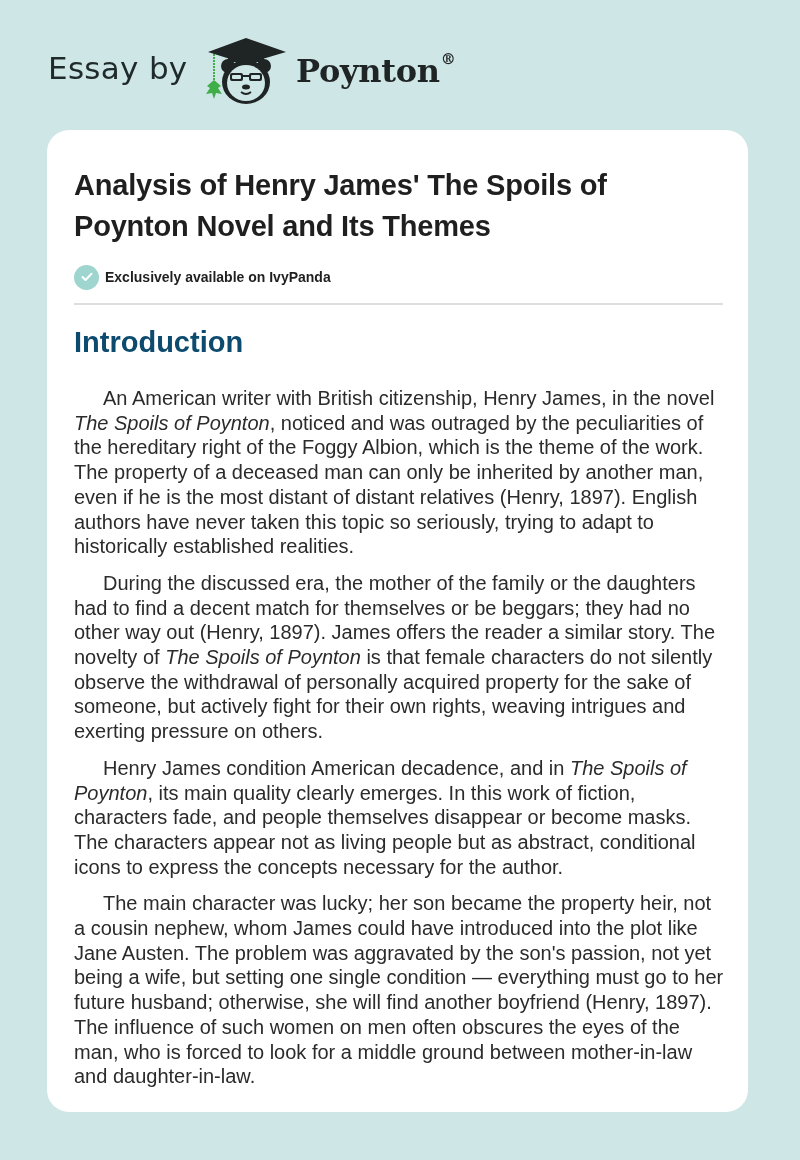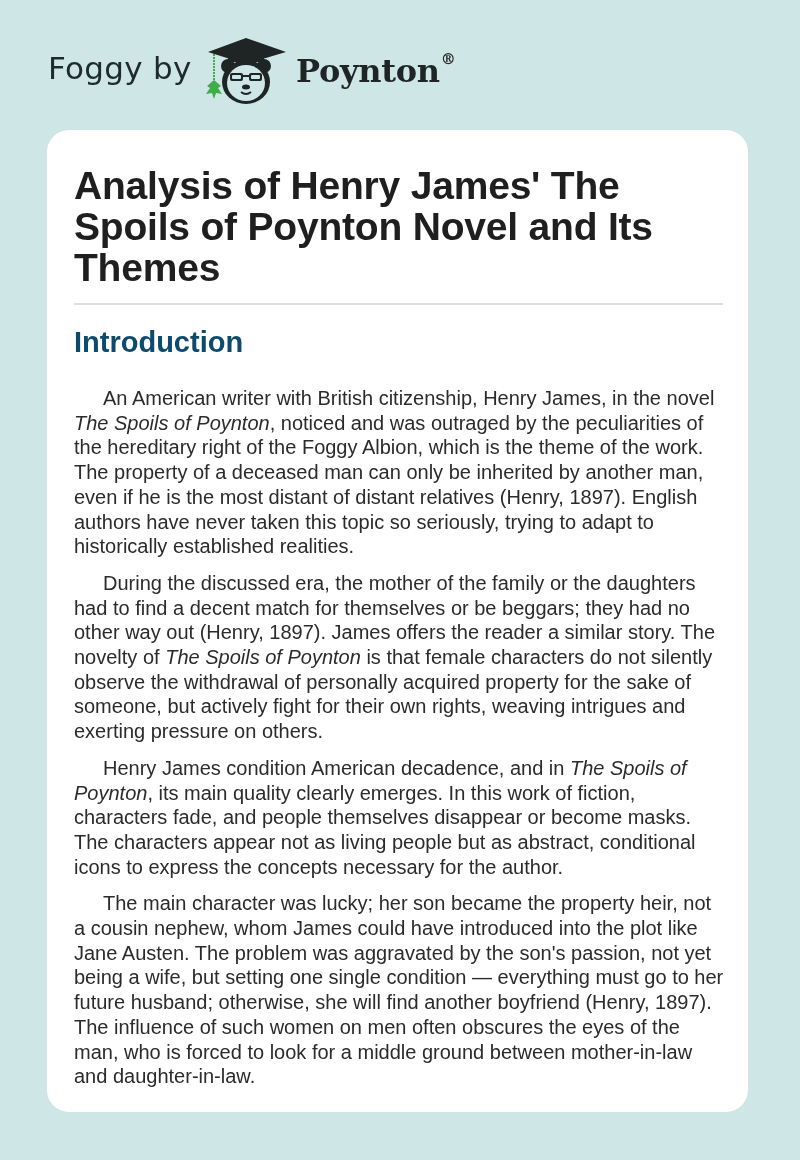--- a/index.html
+++ b/index.html
@@ -65,21 +65,21 @@
     border-radius: 22px;
   }
   .title {
     position: absolute;
     left: 27px;
     top: 35px;
     width: 650px;
     margin: 0;
     font-family: "Liberation Sans", sans-serif;
     font-weight: bold;
-    font-size: 39px;
+    font-size: 29px;
     line-height: 41px;
     color: #1f1f1f;
     letter-spacing: -0.2px;
   }
   .badge-row {
     position: absolute;
     left: 27px;
     top: 134px;
     height: 26px;
     display: flex;
@@ -131,21 +131,21 @@
     text-indent: 29px;
   }
   .para em {
     font-style: italic;
   }
 </style>
 </head>
 <body>
 
 <div class="header">
-  <span class="essay-by">Foggy by</span>
+  <span class="essay-by">Essay by</span>
   <svg class="logo-icon" viewBox="0 0 90 72">
 
     <polygon points="6,16 44,2 84,16 44,28" fill="#1f2424"></polygon>
     <rect x="26" y="18" width="36" height="8" fill="#1f2424"></rect>
 
     <line x1="12" y1="18" x2="12" y2="46" stroke="#3fae49" stroke-width="2" stroke-dasharray="2,1"></line>
 
     <path d="M12 44 L5 50 L8 52 L4 58 L10 57 L12 63 L14 57 L20 58 L16 52 L19 50 Z" fill="#3fae49"></path>
 
     <circle cx="26" cy="30" r="7" fill="#1f2424"></circle>
@@ -161,20 +161,28 @@
 
     <ellipse cx="44" cy="51" rx="4" ry="2.5" fill="#1f2424"></ellipse>
     <path d="M39 56 Q44 60 49 56" stroke="#1f2424" stroke-width="1.8" fill="none"></path>
   </svg>
   <span class="brand"><span>Poynton</span><sup>®</sup></span>
 </div>
 
 <main class="card">
   <h1 class="title">Analysis of Henry James' The Spoils of Poynton Novel and Its Themes</h1>
 
+  <div class="badge-row">
+    <span class="check-circle">
+      <svg width="12" height="10" viewBox="0 0 12 10">
+        <path d="M1.5 5 L4.5 8 L10.5 1.8" stroke="#ffffff" stroke-width="2" fill="none" stroke-linecap="round" stroke-linejoin="round"></path>
+      </svg>
+    </span>
+    <span class="badge-text">Exclusively available on IvyPanda</span>
+  </div>
 
   <div class="divider"></div>
 
   <h2 class="section-heading">Introduction</h2>
 
   <div class="body-text">
     <p class="para">
       <span>An American writer with British citizenship, Henry James, in the novel </span><em>The Spoils of Poynton</em><span>, noticed and was outraged by the peculiarities of the hereditary right of the Foggy Albion, which is the theme of the work. The property of a deceased man can only be inherited by another man, even if he is the most distant of distant relatives (Henry, 1897). English authors have never taken this topic so seriously, trying to adapt to historically established realities.</span>
     </p>
     <p class="para">

